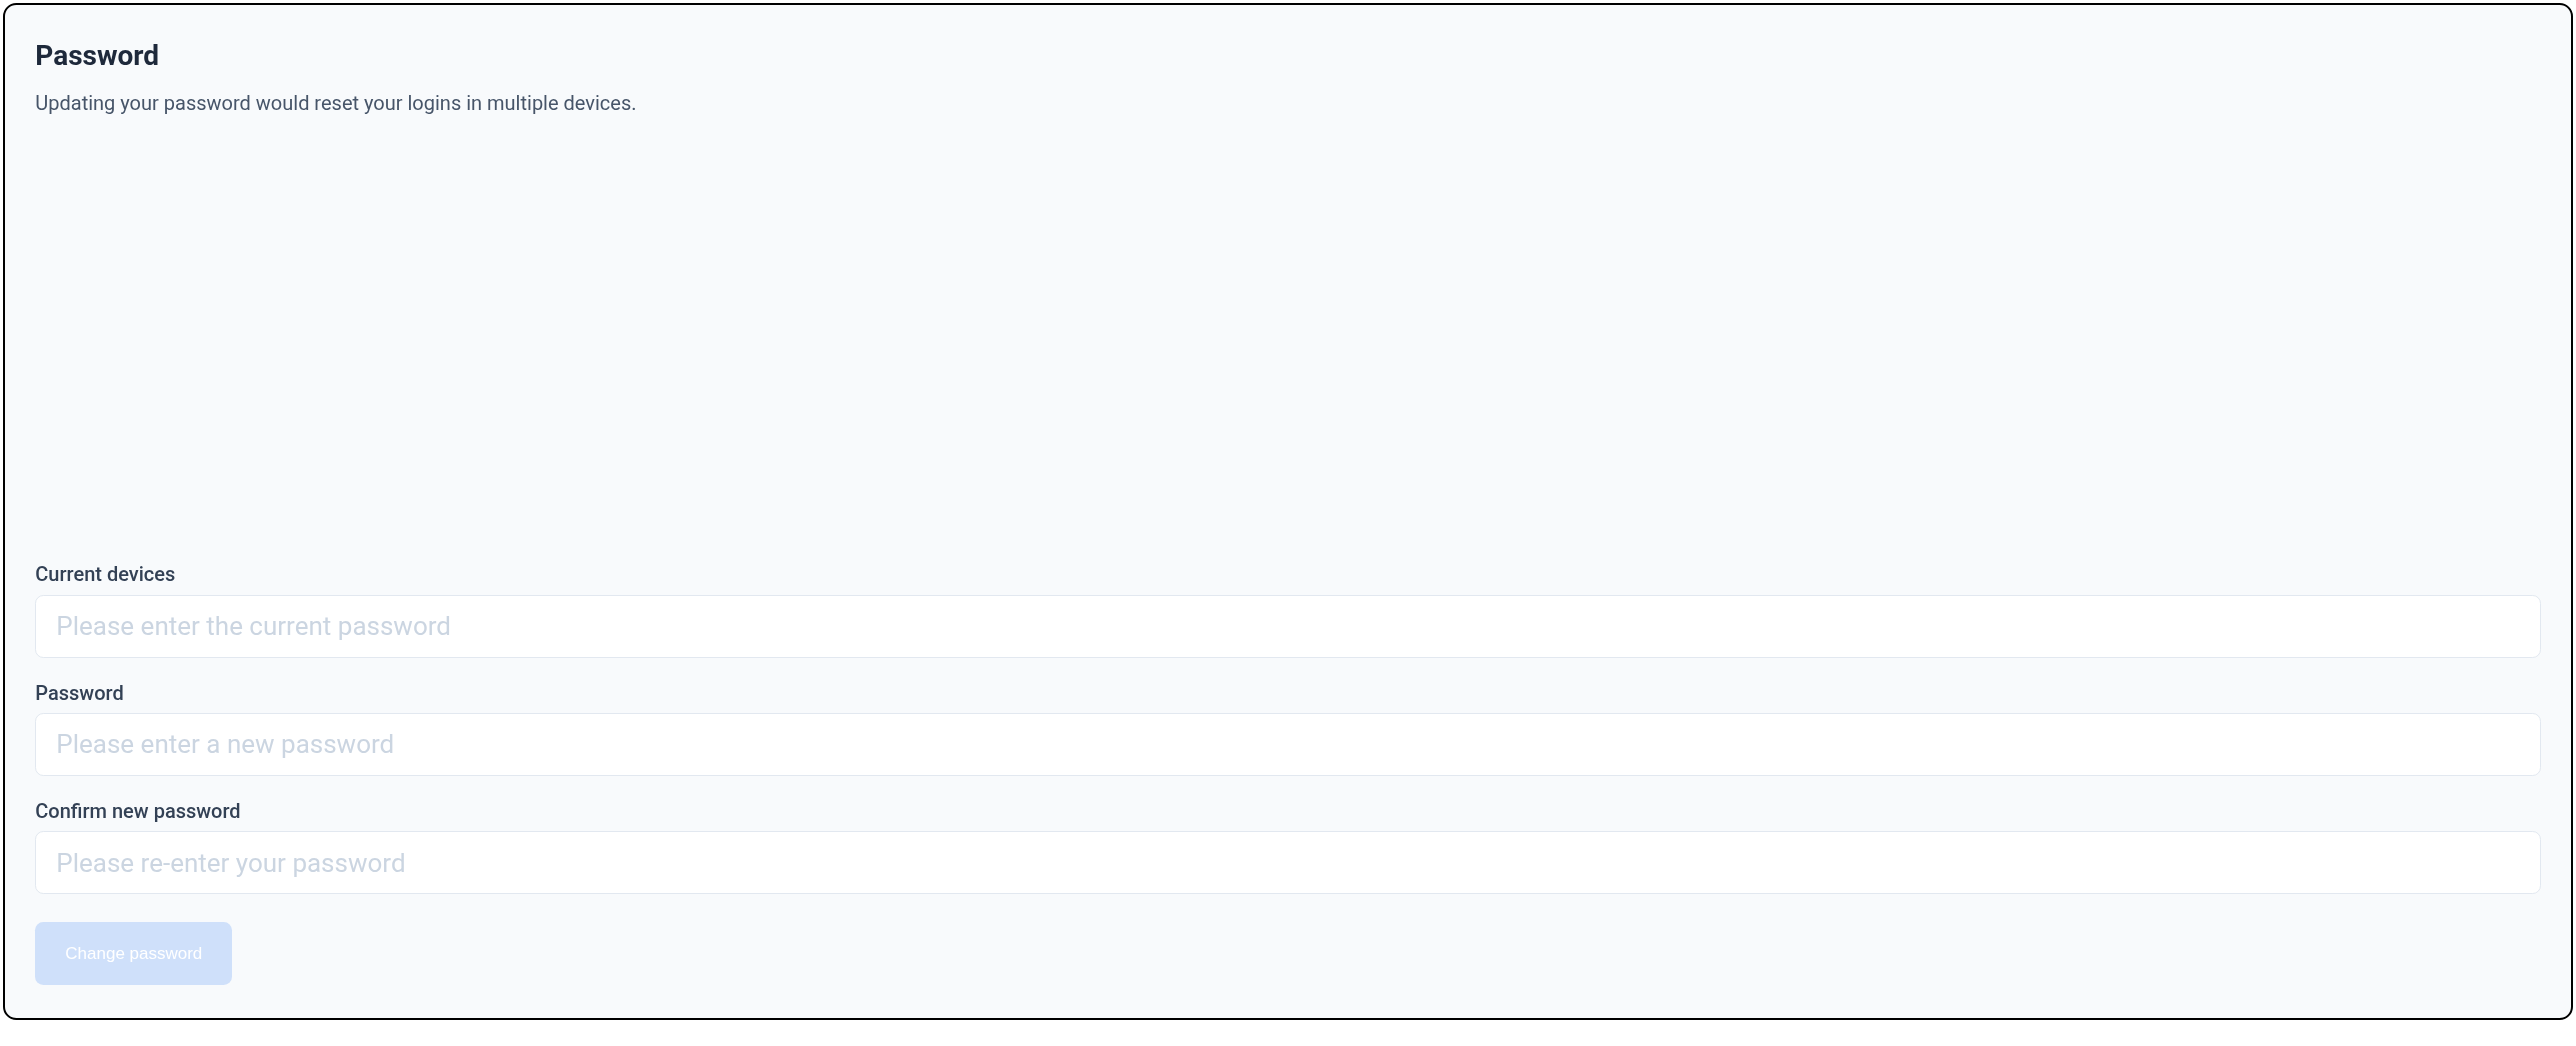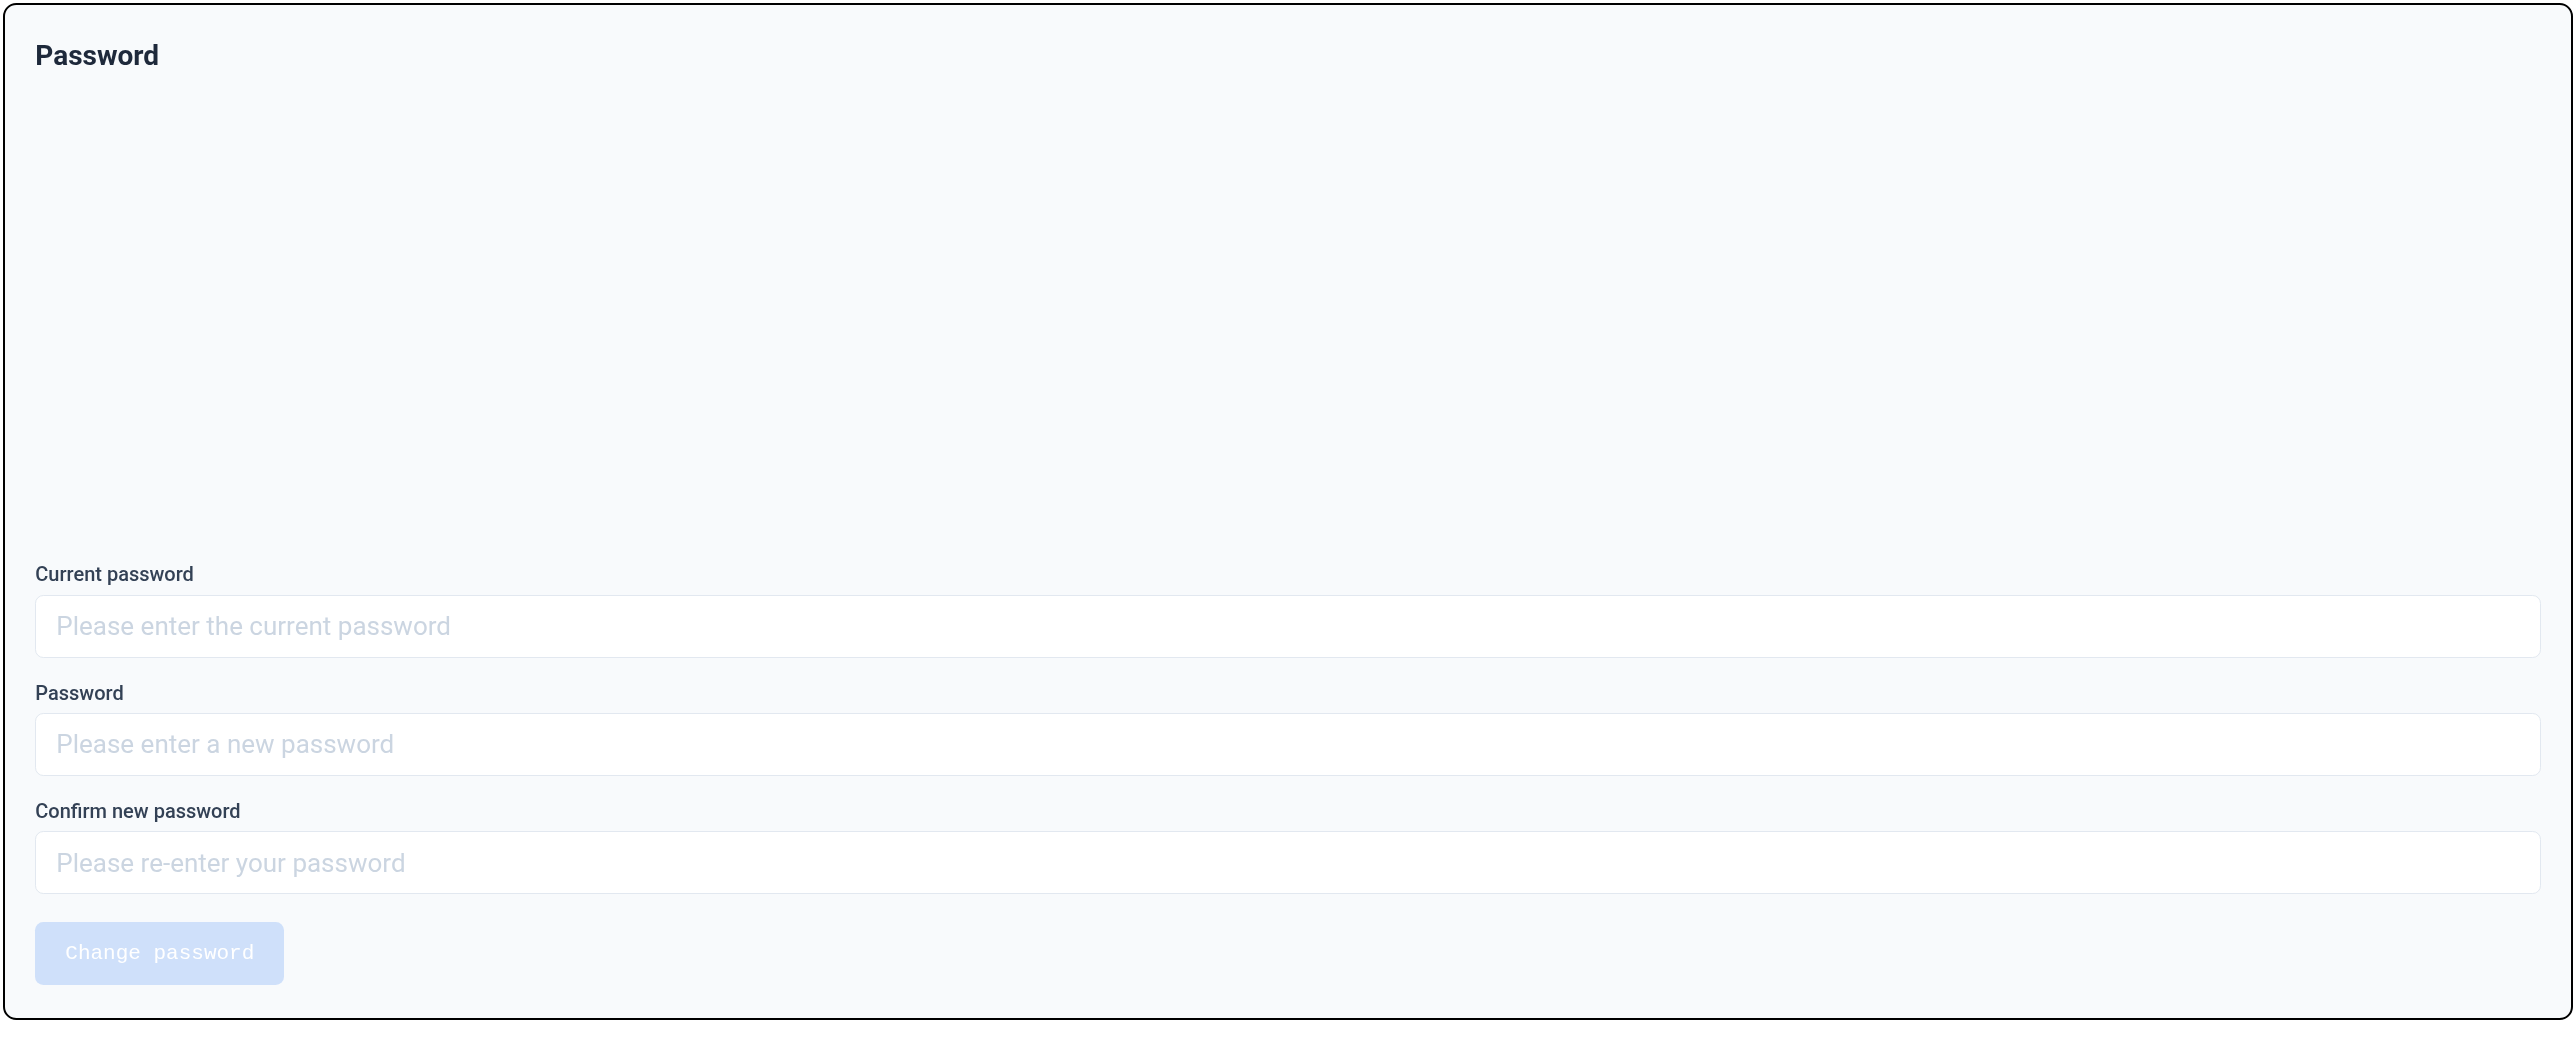--- a/index.html
+++ b/index.html
@@ -72,42 +72,43 @@
     }
     .submit-row {
       margin-top: 5px;
     }
     .submit-btn {
       display: inline-flex;
       align-items: center;
       justify-content: center;
       height: 63px;
       padding: 8px 30px;
-      font-size: 21px;
+      font-size: 17px;
       font-weight: 500;
       color: #fff;
       background: #cfe0fa;
       border: none;
       border-radius: 8.3px;
       cursor: not-allowed;
-      font-family: Liberation Mono, monospace;
+      font-family: Liberation Sans, sans-serif;
     }
   </style>
 </head>
 <body>
 
 <div class="card">
   <div class="left-col">
     <h2 class="section-title">Password</h2>
+    <p class="section-desc">Updating your password would reset your logins in multiple devices.</p>
   </div>
 
   <div class="right-col">
 
     <div class="field">
-      <label class="field-label">Current password</label>
+      <label class="field-label">Current devices</label>
       <input type="password" class="field-input" placeholder="Please enter the current password" style="">
     </div>
 
     <div class="field">
       <label class="field-label">Password</label>
       <input type="password" class="field-input" placeholder="Please enter a new password" style="">
     </div>
 
     <div class="field">
       <label class="field-label">Confirm new password</label>

